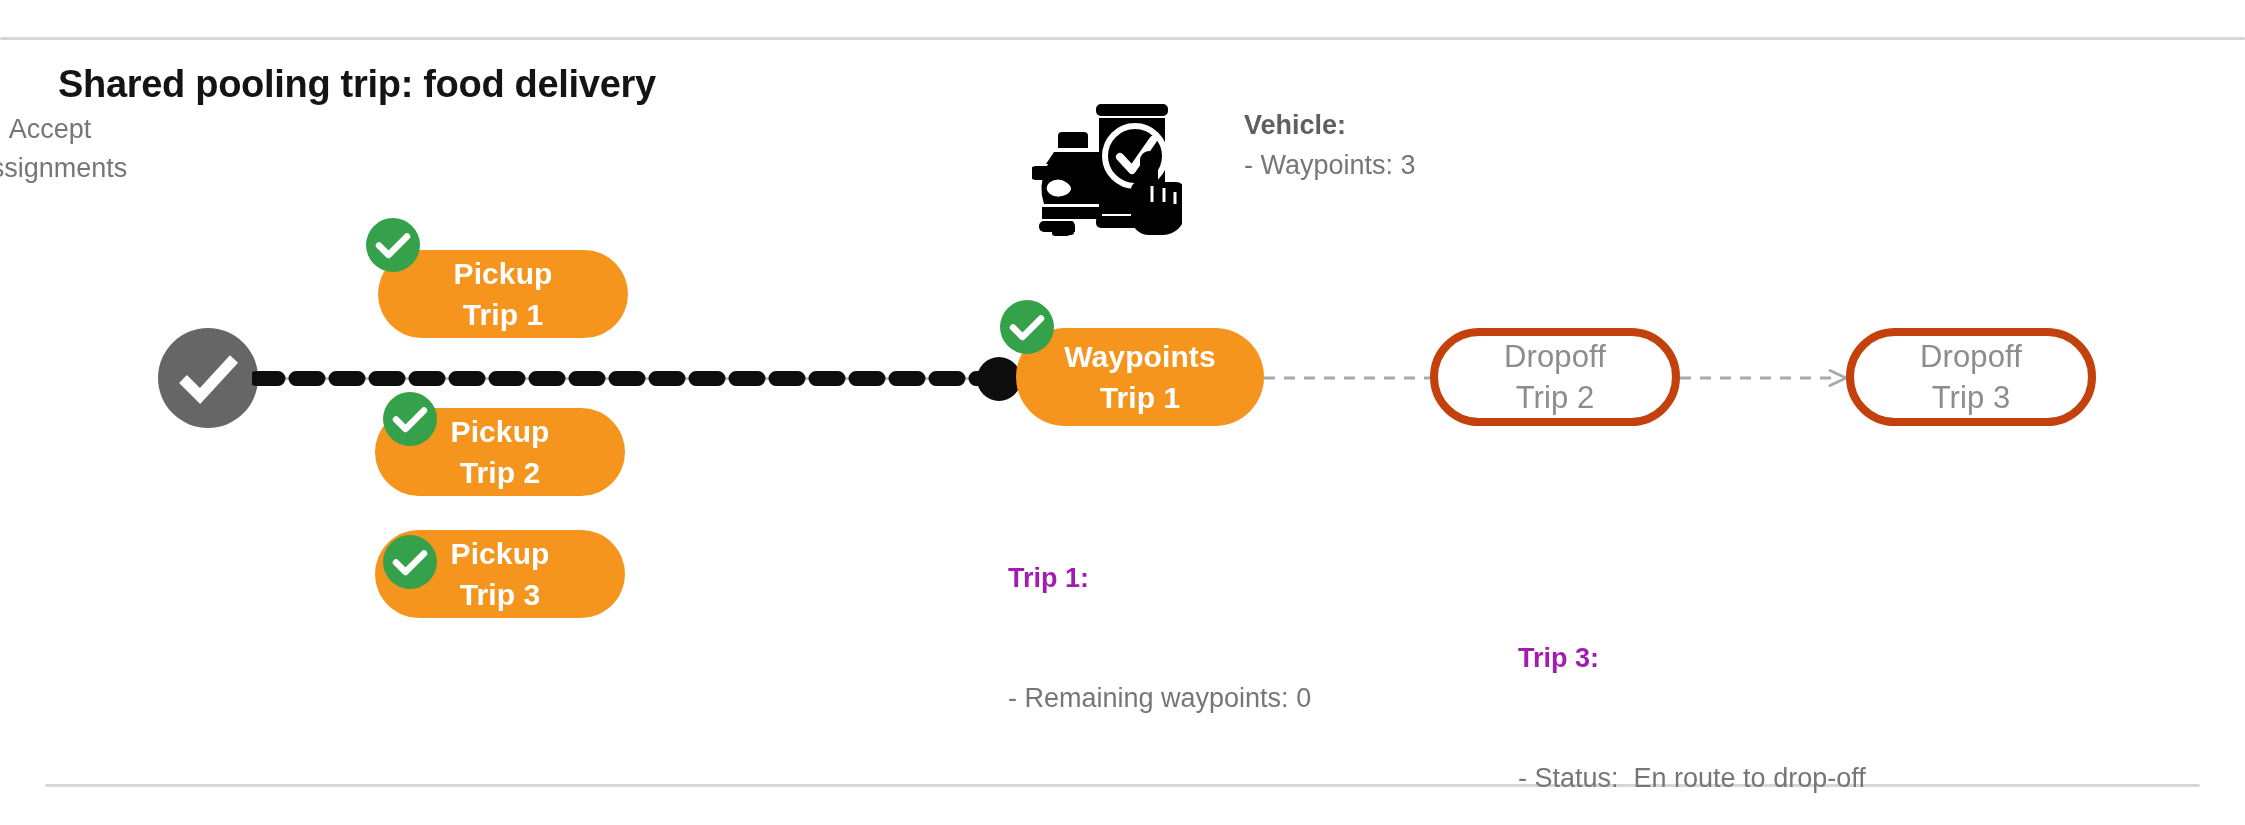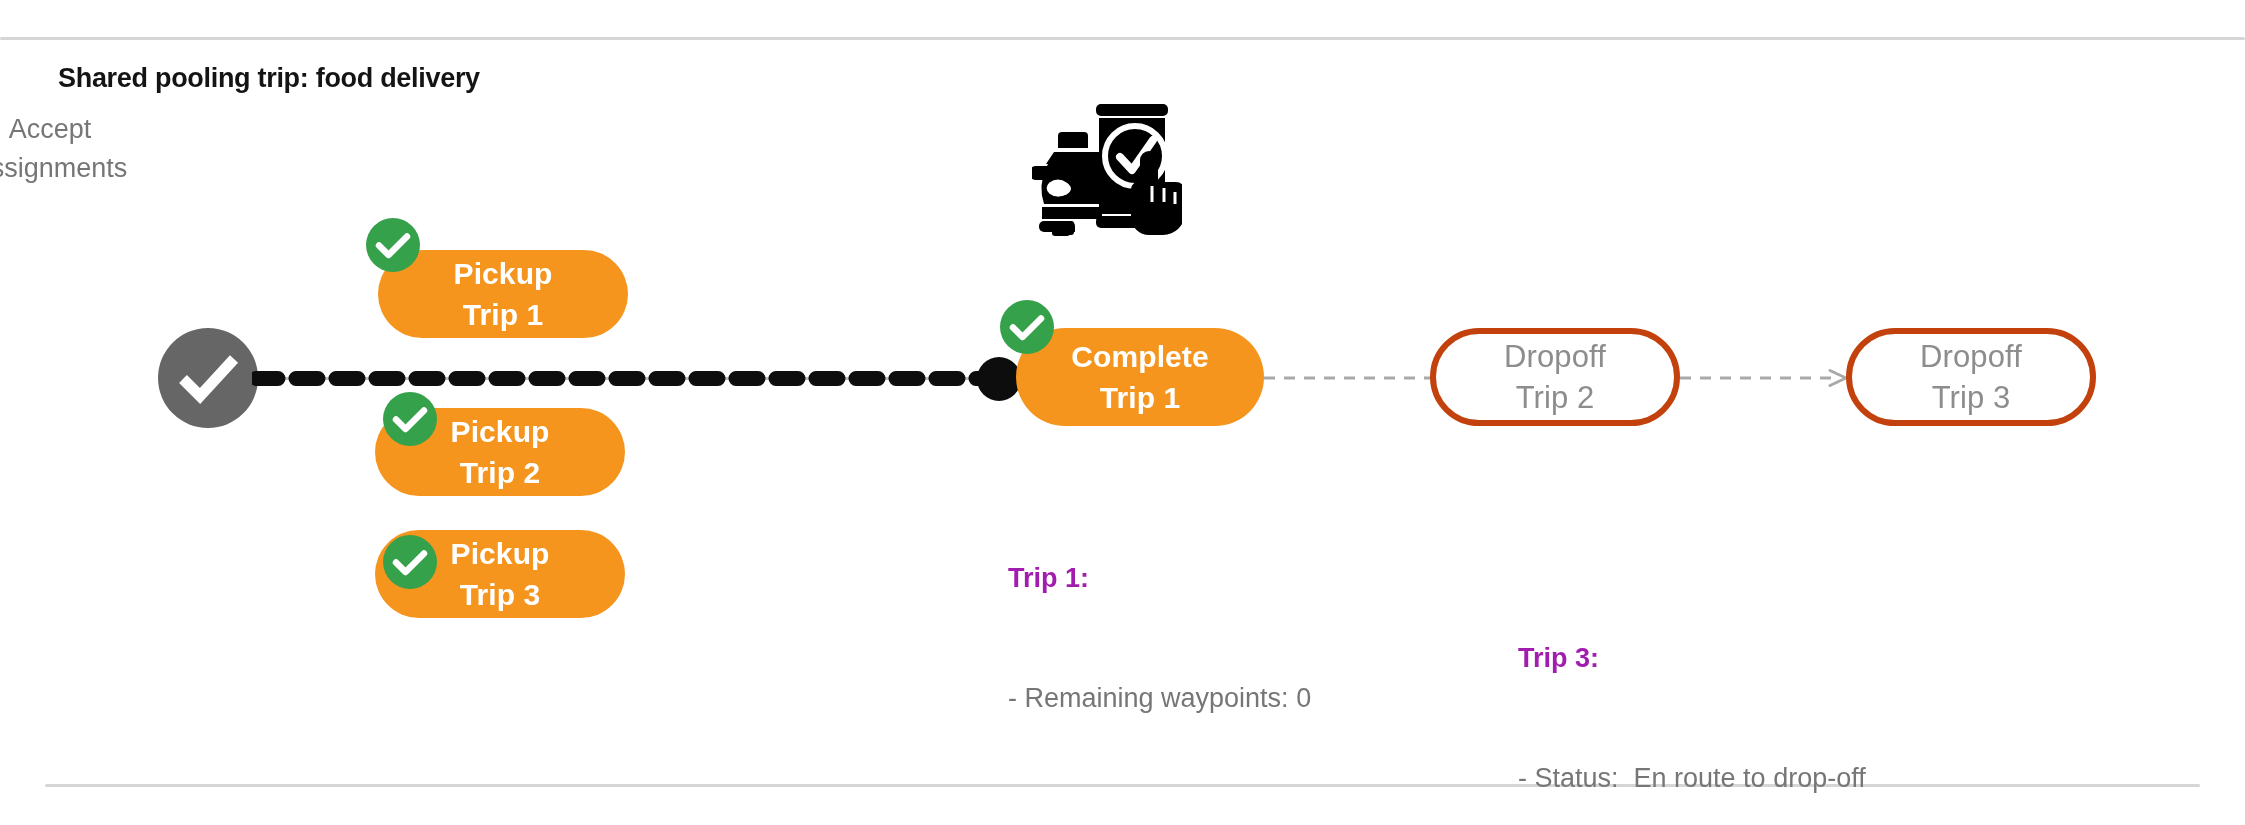--- a/index.html
+++ b/index.html
@@ -29,21 +29,21 @@
     border-radius: 2px;
   }
   .divider.top    { left: 0px;  top: 37px;  width: 2245px; }
   .divider.bottom { left: 45px; top: 784px; width: 2155px; }
 
   
   .slide-title {
     position: absolute;
     left: 58px;
     top: 63px;
-    font-size: 27px;
+    font-size: 38px;
     font-weight: bold;
     color: #141414;
     letter-spacing: -0.3px;
     white-space: nowrap;
   }
 
   
   .accept-node {
     position: absolute;
     left: 158px;
@@ -121,21 +121,21 @@
   .check-badge svg { position: absolute; left: 0; top: 0; }
   .badge-p1 { left: 366px; top: 218px; }
   .badge-p2 { left: 383px; top: 392px; }
   .badge-p3 { left: 383px; top: 535px; }
   .badge-c1 { left: 1000px; top: 300px; }
 
   
   .pill-outline {
     position: absolute;
     background: #ffffff;
-    border: 6px solid #c2410c;
+    border: 8px solid #c2410c;
     border-radius: 999px;
     color: #8d8d8d;
     display: flex;
     flex-direction: column;
     align-items: center;
     justify-content: center;
     font-size: 31px;
     line-height: 41px;
     letter-spacing: 0.1px;
     box-sizing: border-box;
@@ -238,21 +238,21 @@
     <span class="l1">Pickup</span>
     <span class="l2">Trip 3</span>
   </div>
 
   <div class="check-badge badge-c1">
     <svg width="54" height="54" viewBox="0 0 54 54" aria-hidden="true">
       <path d="M13 27.5 L22.5 37 L41 18.5" fill="none" stroke="#ffffff" stroke-width="6.5" stroke-linecap="round" stroke-linejoin="round"></path>
     </svg>
   </div>
   <div class="pill pill-complete">
-    <span class="l1">Complete</span>
+    <span class="l1">Waypoints</span>
     <span class="l2">Trip 1</span>
   </div>
 
   <div class="gray-conn gray-conn-a">
     <svg width="170" height="22" viewBox="0 0 170 22" aria-hidden="true">
       <line x1="0" y1="11" x2="170" y2="11" stroke="#a9a9a9" stroke-width="3" stroke-dasharray="11 9"></line>
     </svg>
   </div>
 
   <div class="pill-outline pill-dropoff2">
@@ -297,20 +297,24 @@
 
         <path d="M108 82 a9 9 0 0 1 18 0 v28 a9 9 0 0 1 -18 0 z"></path>
         <path d="M104 104 h40 a9 9 0 0 1 9 9 v22 a22 22 0 0 1 -22 22 h-14 a18 18 0 0 1 -18 -18 v-26 a9 9 0 0 1 5 -9 z"></path>
         <line x1="120" y1="108" x2="120" y2="124" stroke="#ffffff" stroke-width="3"></line>
         <line x1="132" y1="110" x2="132" y2="124" stroke="#ffffff" stroke-width="3"></line>
         <line x1="143" y1="114" x2="143" y2="126" stroke="#ffffff" stroke-width="3"></line>
       </g>
     </svg>
   </div>
 
+  <div class="vehicle-text">
+    <div class="hdr">Vehicle:</div>
+    <div>- Waypoints: 3</div>
+  </div>
 
   <div class="detail-block detail-left">
     <div class="hdr">Trip 1:</div>
     <div>- Remaining waypoints: 0</div>
     
     
     
   </div>
 
   <div class="detail-block detail-right">

